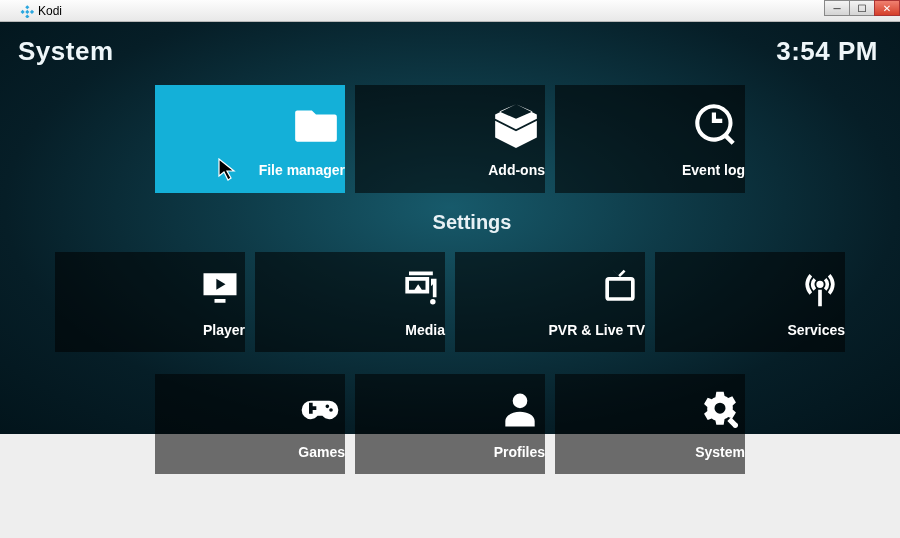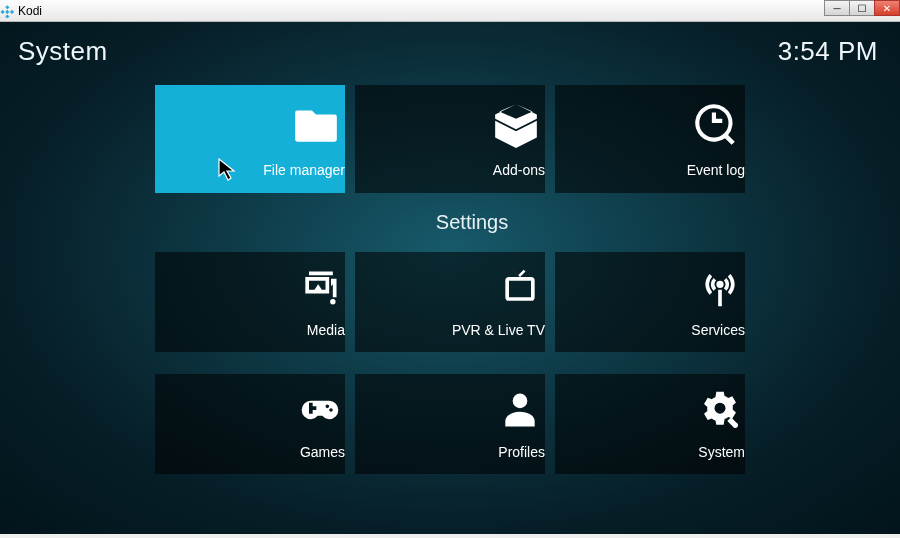--- a/index.html
+++ b/index.html
@@ -6,21 +6,21 @@
   html, body { width: 900px; height: 538px; overflow: hidden; font-family: Arial, Helvetica, sans-serif; }
   body { background: #eee; }
 
   
   .titlebar {
     height: 22px;
     background: linear-gradient(#fdfdfd, #e8e8e8);
     border-bottom: 1px solid #b8b8b8;
     display: flex;
     align-items: center;
-    padding: 0 0;
+    padding: 0 20px;
     font-size: 12px;
     position: relative;
   }
   .titlebar .app-icon {
     width: 14px; height: 14px; margin-right: 4px;
   }
   .titlebar .win-buttons {
     position: absolute; right: 0; top: 0; display: flex;
   }
   .titlebar .win-buttons div {
@@ -30,24 +30,24 @@
     background: linear-gradient(#f4f4f4,#d4d4d4);
   }
   .titlebar .win-buttons .close {
     background: linear-gradient(#f08070,#d43f2a);
     border-color:#a33; color:#fff;
   }
 
   
   .app {
     position: relative;
-    width: 900px; height: 512px;
+    width: 900px; height: 412px;
     background: radial-gradient(ellipse at 50% 45%, #175a6b 0%, #0e3a47 35%, #061e27 70%, #02141b 100%);
     color: #fff;
-    font-weight: 400;
+    font-weight: 700;
   }
   .header {
     display: flex; justify-content: space-between;
     padding: 14px 22px 0 18px;
     font-size: 26px;
     color: #eef6f9;
     letter-spacing: .5px;
   }
   .header .clock { font-size: 26px; }
 
@@ -146,20 +146,28 @@
       <span class="label">Event log</span>
     </div>
   </div>
 
   <div class="section-label">Settings</div>
 
   <div class="row row2">
     <div class="tile">
       <span>
         <svg viewBox="0 0 24 24">
+            <path d="M3 4h18v12H3V4zm7 3v6l5-3-5-3zM9 18h6v2H9v-2z"></path>
+          </svg>
+      </span>
+      <span class="label">Player</span>
+    </div>
+    <div class="tile">
+      <span>
+        <svg viewBox="0 0 24 24">
             <path d="M6 3h13v2H6V3zM4 6h13v9H4V6zm2 2v5h3l2-3 2 3h2V8H6zm12-1h3v10h-2v-7l-1 1V7zm1 11a1.5 1.5 0 1 1 0 3 1.5 1.5 0 0 1 0-3z"></path>
           </svg>
       </span>
       <span class="label">Media</span>
     </div>
     <div class="tile">
       <span>
         <svg viewBox="0 0 24 24">
             <path d="M8 2l3 3 3-3 1 1-3 3h6a2 2 0 0 1 2 2v9a2 2 0 0 1-2 2H6a2 2 0 0 1-2-2V8a2 2 0 0 1 2-2h6L9 3l-1-1zM6 8v9h12V8H6z"></path>
           </svg>

